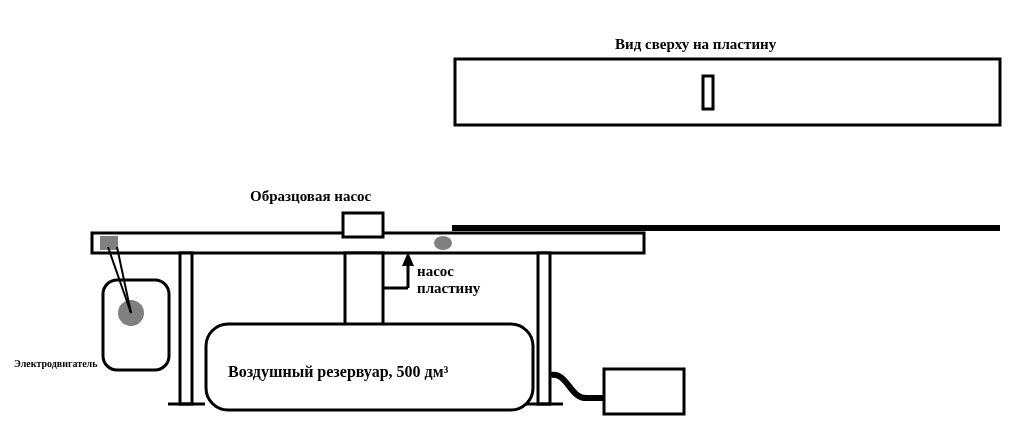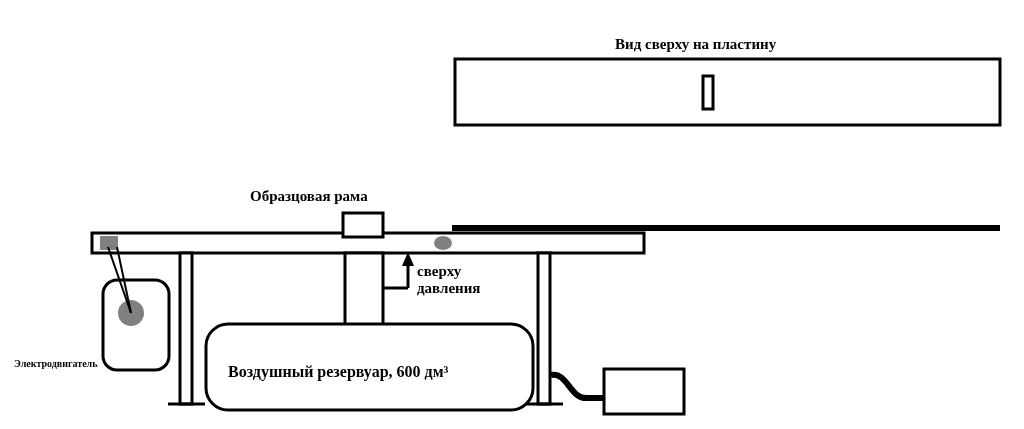--- a/index.html
+++ b/index.html
@@ -74,26 +74,26 @@
 
     <rect x="206" y="324" width="327" height="86" rx="22" ry="22" fill="#ffffff" stroke="#000000" stroke-width="3"></rect>
 
     <path d="M 551 375 C 568 372 570 400 588 398 L 604 398" fill="none" stroke="#000000" stroke-width="6"></path>
 
     <rect x="604" y="369" width="80" height="45" fill="#ffffff" stroke="#000000" stroke-width="3"></rect>
   </svg>
 
   <div class="lbl lbl-top-view">Вид сверху на пластину</div>
 
-  <div class="lbl lbl-sample-frame">Образцовая рама</div>
+  <div class="lbl lbl-sample-frame">Образцовая насос</div>
 
 
   <div class="lbl lbl-pressure">
-    <div>сверху</div>
-    <div>давления</div>
+    <div>насос</div>
+    <div>пластину</div>
   </div>
 
   <div class="lbl lbl-motor">Электродвигатель</div>
 
-  <div class="lbl lbl-tank">Воздушный резервуар, 600 дм³</div>
+  <div class="lbl lbl-tank">Воздушный резервуар, 500 дм³</div>
 
 
 </div>
 
 </body></html>

